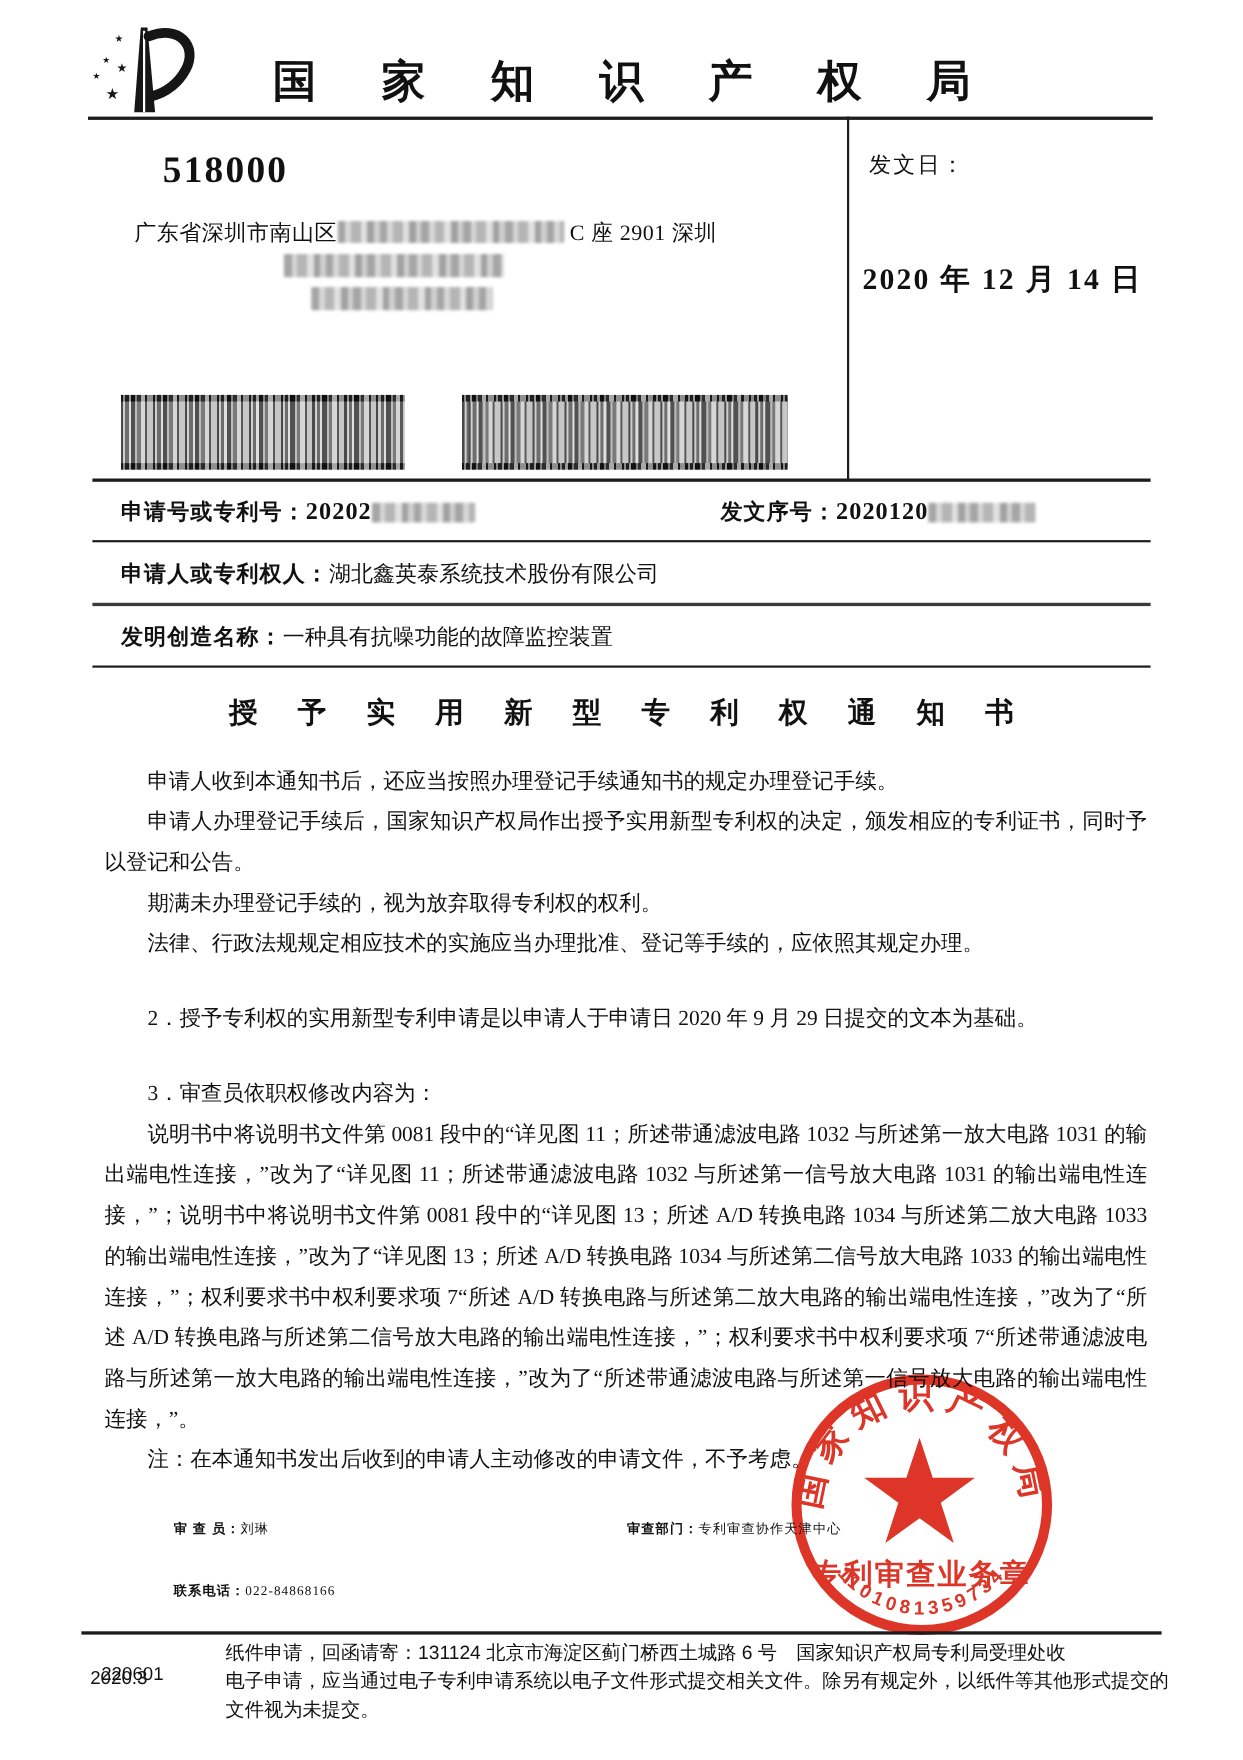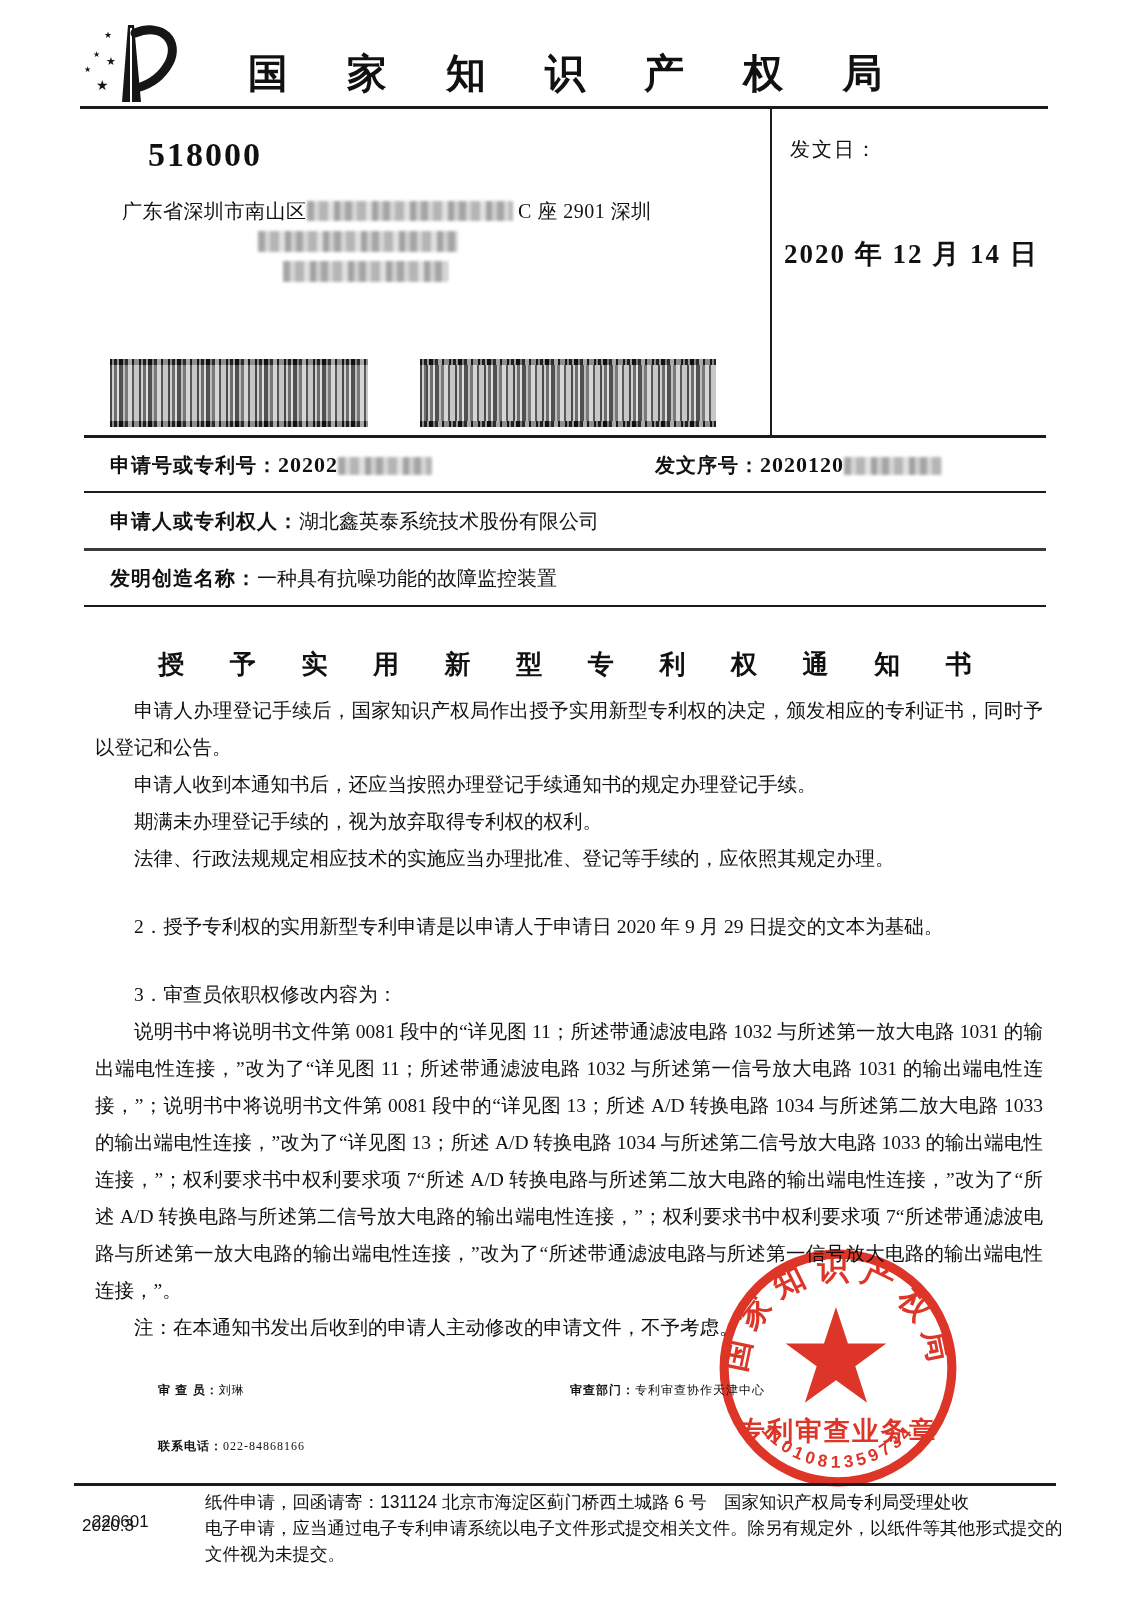--- a/index.html
+++ b/index.html
@@ -24,21 +24,21 @@
      background:repeating-linear-gradient(90deg,#4a4a4a 0 2px,#cfcfcf 2px 4px,#6e6e6e 4px 7px,#e0e0e0 7px 9px,#515151 9px 13px,#bdbdbd 13px 15px,#7a7a7a 15px 18px,#d6d6d6 18px 22px,#5a5a5a 22px 24px,#c7c7c7 24px 29px);}
   .barcode::before,.barcode::after{content:"";position:absolute;left:0;right:0;height:6px;
      background:repeating-linear-gradient(90deg,#141414 0 2px,#8a8a8a 2px 4px,#1f1f1f 4px 7px,#9a9a9a 7px 9px,#101010 9px 13px,#7d7d7d 13px 15px,#2b2b2b 15px 18px,#a9a9a9 18px 22px,#1a1a1a 22px 24px,#8f8f8f 24px 29px);}
   .barcode::before{top:-3px;} .barcode::after{bottom:-3px;}
   
   .frow{position:absolute;font-size:20px;white-space:nowrap;}
   .flabel{font-family:"Liberation Sans","DejaVu Sans",sans-serif;font-weight:600;letter-spacing:1px;}
   .fnum{font-weight:700;font-size:22px;letter-spacing:1px;}
   
   .notice-title{left:0;right:0;top:630px;text-align:center;font-size:26px;font-weight:700;
-        letter-spacing:15px;text-indent:15px;font-family:Liberation Mono, monospace;margin-top:17px;}
+        letter-spacing:15px;text-indent:15px;font-family:Liberation Serif, serif;}
   .bodytext{left:95px;top:692px;width:948px;font-size:19.5px;line-height:37px;text-align:justify;}
   .bodytext p{margin:0;text-indent:2em;}
   .bodytext p.gap{margin-top:31px;}
   
   .sig{position:absolute;font-size:12px;letter-spacing:1px;white-space:nowrap;}
   
   .seal{position:absolute;left:716px;top:1246px;width:244px;height:244px;mix-blend-mode:multiply;opacity:.95;}
   
   .footer-code{position:absolute;font-size:17px;font-family:"Liberation Sans","DejaVu Sans",sans-serif;}
   .footer-text{position:absolute;left:205px;top:1489px;width:880px;font-size:17.5px;line-height:26px;
@@ -98,22 +98,22 @@
   <div class="rule" style="left:84px;top:548px;width:962px;height:3px;background:#3a3a3a;"></div>
 
   <div class="frow" style="left:110px;top:565px;">
     <span class="flabel">发明创造名称：</span><span class="song">一种具有抗噪功能的故障监控装置</span>
   </div>
   <div class="rule" style="left:84px;top:605px;width:962px;height:2px;"></div>
 
   <div class="abs notice-title">授 予 实 用 新 型 专 利 权 通 知 书</div>
 
   <div class="abs bodytext">
+    <p>申请人收到本通知书后，还应当按照办理登记手续通知书的规定办理登记手续。</p>
     <p>申请人办理登记手续后，国家知识产权局作出授予实用新型专利权的决定，颁发相应的专利证书，同时予以登记和公告。</p>
-    <p>申请人收到本通知书后，还应当按照办理登记手续通知书的规定办理登记手续。</p>
     <p>期满未办理登记手续的，视为放弃取得专利权的权利。</p>
     <p>法律、行政法规规定相应技术的实施应当办理批准、登记等手续的，应依照其规定办理。</p>
     <p class="gap">2．授予专利权的实用新型专利申请是以申请人于申请日 2020 年 9 月 29 日提交的文本为基础。</p>
     <p class="gap">3．审查员依职权修改内容为：</p>
     <p>说明书中将说明书文件第 0081 段中的“详见图 11；所述带通滤波电路 1032 与所述第一放大电路 1031 的输出端电性连接，”改为了“详见图 11；所述带通滤波电路 1032 与所述第一信号放大电路 1031 的输出端电性连接，”；说明书中将说明书文件第 0081 段中的“详见图 13；所述 A/D 转换电路 1034 与所述第二放大电路 1033 的输出端电性连接，”改为了“详见图 13；所述 A/D 转换电路 1034 与所述第二信号放大电路 1033 的输出端电性连接，”；权利要求书中权利要求项 7“所述 A/D 转换电路与所述第二放大电路的输出端电性连接，”改为了“所述 A/D 转换电路与所述第二信号放大电路的输出端电性连接，”；权利要求书中权利要求项 7“所述带通滤波电路与所述第一放大电路的输出端电性连接，”改为了“所述带通滤波电路与所述第一信号放大电路的输出端电性连接，”。</p>
     <p>注：在本通知书发出后收到的申请人主动修改的申请文件，不予考虑。</p>
   </div>
 
   <div class="sig" style="left:158px;top:1382px;">
     <span class="flabel">审 查 员：</span><span class="song">刘琳</span>

